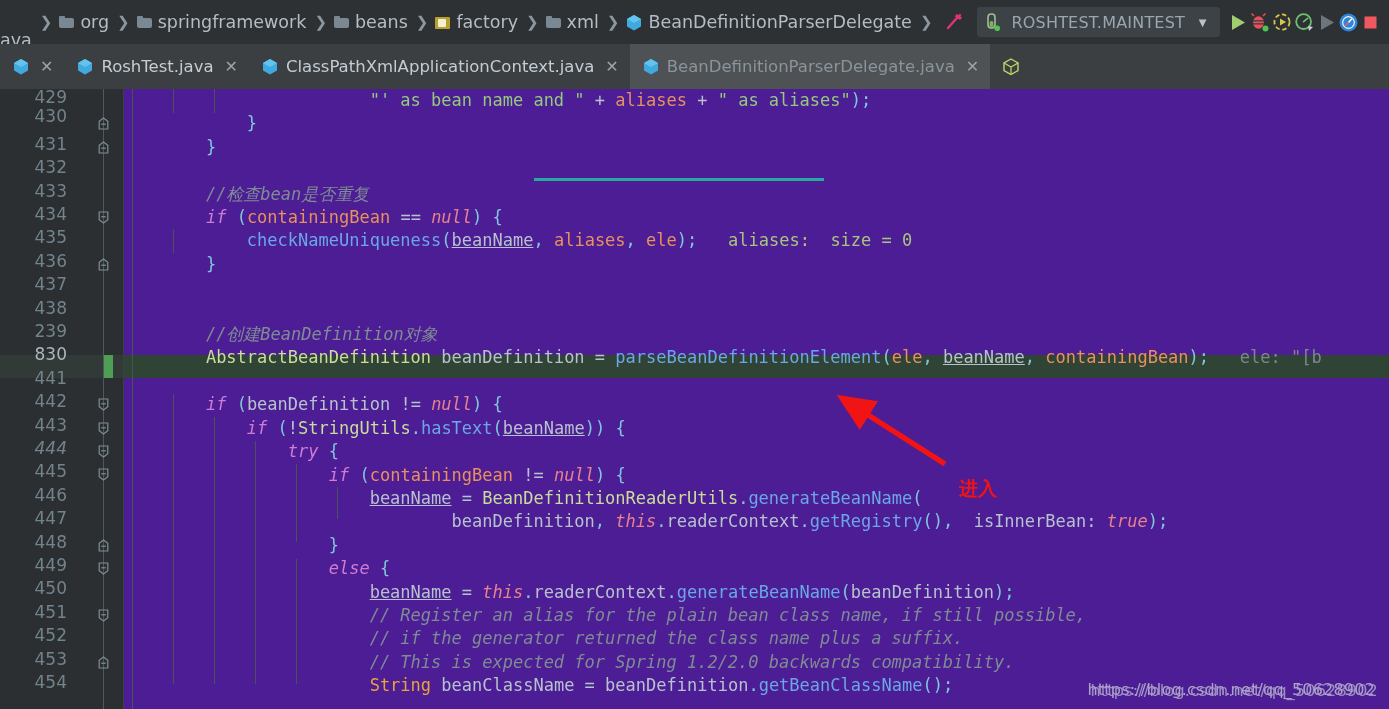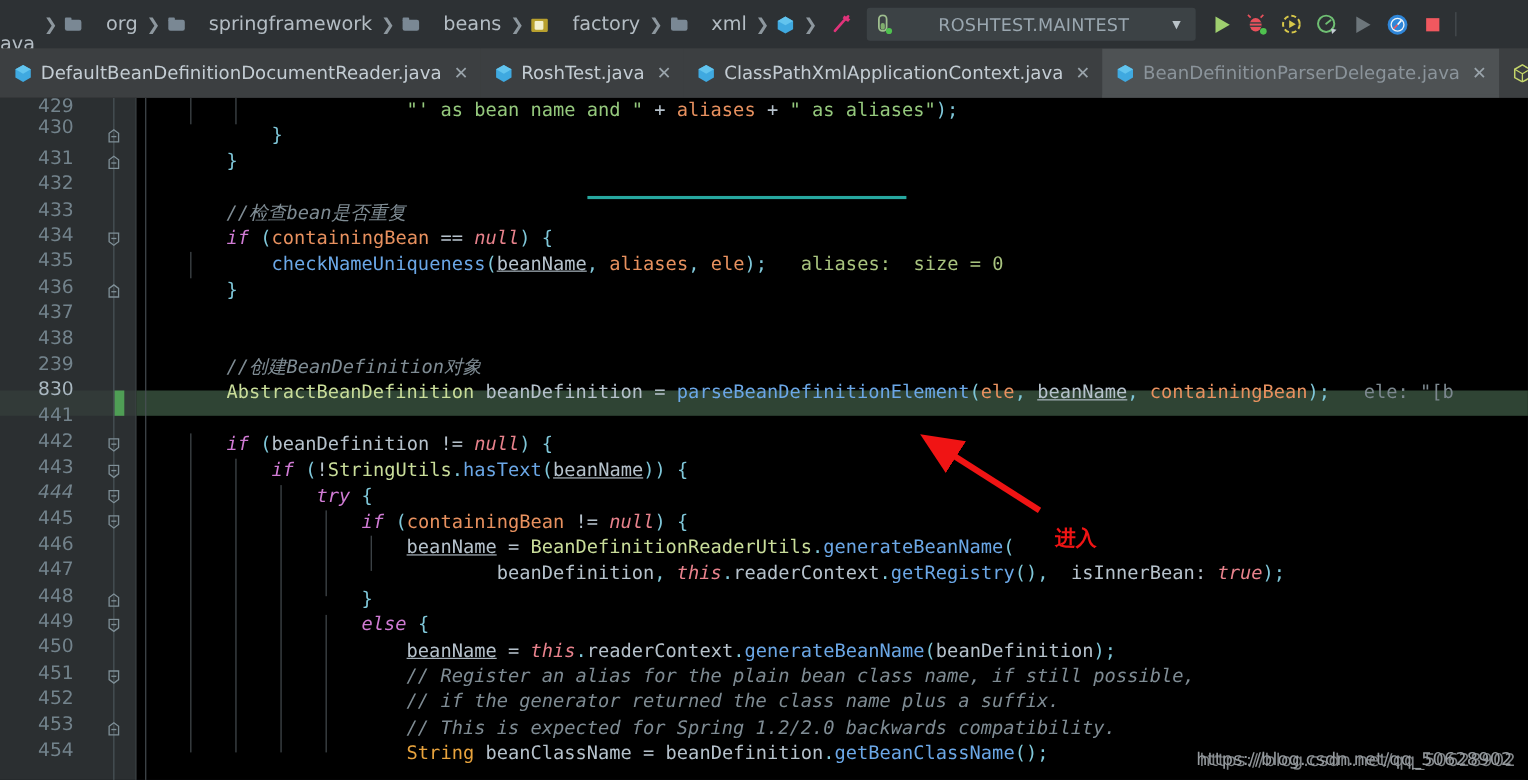--- a/index.html
+++ b/index.html
@@ -12,21 +12,21 @@
   #app{position:relative;width:1389px;height:709px;background:#313335;overflow:hidden;}
 
   
   .navbar{
     position:absolute;left:0;top:0;width:1389px;height:44px;
     background:#2d3134;display:flex;align-items:center;
     box-sizing:border-box;padding-left:0;
   }
   .crumbs{display:flex;align-items:center;height:44px;flex:0 0 auto;padding-left:0px;}
   .crumb{display:flex;align-items:center;height:44px;color:#b4bdc4;font-size:17.5px;}
-  .crumb .ctext{margin-left:22px;white-space:nowrap;}
+  .crumb .ctext{margin-left:6px;white-space:nowrap;}
   .crumb .ctext.cut{margin-left:0;}
   .sep{color:#8d979e;font-size:15px;margin:0 7px 0 8px;}
 
   .icoFolder{width:15px;height:12px;position:relative;display:inline-block;}
   .icoFolder:before{content:"";position:absolute;left:0;top:2px;width:15px;height:10px;background:#7a8894;border-radius:1px 2px 2px 2px;}
   .icoFolder:after{content:"";position:absolute;left:0;top:0px;width:6px;height:3px;background:#7a8894;border-radius:1px 1px 0 0;}
 
   .icoFolderY{width:15px;height:13px;position:relative;display:inline-block;}
   .icoFolderY:before{content:"";position:absolute;left:0;top:1px;width:15px;height:12px;background:#b8a02e;border-radius:1px;}
   .icoFolderY:after{content:"";position:absolute;left:3px;top:3px;width:8px;height:8px;background:#f3f0cf;border-radius:1px;}
@@ -34,21 +34,20 @@
   .icoClass{width:16px;height:17px;display:inline-block;}
   .icoIntf{width:16px;height:17px;display:inline-block;}
 
   .icoHammer{width:22px;height:22px;display:inline-block;margin-left:4px;}
 
   
   .runcfg{
     margin-left:12px;display:flex;align-items:center;height:30px;
     background:#3c4245;border-radius:3px;padding:0 4px 0 7px;min-width:243px;
     box-sizing:border-box;
-    gap:31px;
   }
   .runcfg .rc-ico{width:17px;height:19px;position:relative;margin-right:10px;}
   .runcfg .rc-label{color:#9aa7b0;font-size:16px;letter-spacing:.2px;flex:1;white-space:nowrap;}
   .runcfg .rc-caret{color:#b9c2c8;font-size:10px;margin:0 10px 0 8px;}
 
   .tbtn{width:30px;height:30px;display:flex;align-items:center;justify-content:center;margin-left:2px;}
   .tbtn.first{margin-left:8px;}
   .tbsep{width:1px;height:22px;background:#4a5154;margin:0 6px;}
 
   
@@ -63,21 +62,21 @@
   }
   .tab.active{background:#4e5254;color:#8b949b;}
   .tab.active:after{content:"";position:absolute;left:0;bottom:0;width:100%;height:3px;background:#4e5254;}
   .tab .tlabel{margin-left:8px;}
   .tab .tclose{margin-left:11px;color:#9aa4ab;font-size:16px;line-height:1;}
   .tab.active .tclose{color:#9aa4ab;}
 
   
   .editor{
     position:absolute;left:0;top:89px;width:1389px;height:620px;
-    background:#000000;overflow:hidden;
+    background:#4c1d95;overflow:hidden;
   }
   .gutter{
     position:absolute;left:0;top:0;width:124px;height:620px;background:#2b2f31;
   }
   .foldline{position:absolute;left:103px;top:0;width:1px;height:620px;background:#4e585d;}
   .vsplit{position:absolute;left:123px;top:0;width:1px;height:620px;background:#3a4043;}
 
   .lnum{
     position:absolute;right:57px;color:#73838c;font-size:17px;
     font-family:"DejaVu Sans","Liberation Sans",sans-serif;text-align:right;
@@ -172,20 +171,21 @@
       </div>
       <span class="sep">❯</span>
 
       <div class="crumb">
         <span class="icoClass">
           <svg width="16" height="17" viewBox="0 0 16 17">
             <polygon points="8,1 15,5 15,12.5 8,16.5 1,12.5 1,5" fill="#3fa9e0"></polygon>
             <polygon points="8,1 15,5 8,9 1,5" fill="#62c4ee"></polygon>
           </svg>
         </span>
+        <span class="ctext">BeanDefinitionParserDelegate</span>
       </div>
       <span class="sep">❯</span>
 
       <span class="icoHammer">
         <svg width="22" height="22" viewBox="0 0 22 22">
           <path d="M17 4 L13 8 M13 8 L5 17" stroke="#e0337a" stroke-width="2.4" fill="none" stroke-linecap="round"></path>
           <path d="M13.5 3 L19 6.5 L17 9 L12 5.5 Z" fill="#e0337a"></path>
         </svg>
       </span>
     </div>
@@ -253,21 +253,20 @@
   </div>
 
   <div class="tabbar">
     <div class="tab">
       <span class="icoClass">
         <svg width="16" height="17" viewBox="0 0 16 17">
           <polygon points="8,1 15,5 15,12.5 8,16.5 1,12.5 1,5" fill="#3fa9e0"></polygon>
           <polygon points="8,1 15,5 8,9 1,5" fill="#62c4ee"></polygon>
         </svg>
       </span>
-      <span class="tlabel">DefaultBeanDefinitionDocumentReader.java</span>
       <span class="tclose">✕</span>
     </div>
 
     <div class="tab">
       <span class="icoClass">
         <svg width="16" height="17" viewBox="0 0 16 17">
           <polygon points="8,1 15,5 15,12.5 8,16.5 1,12.5 1,5" fill="#3fa9e0"></polygon>
           <polygon points="8,1 15,5 8,9 1,5" fill="#62c4ee"></polygon>
         </svg>
       </span>

